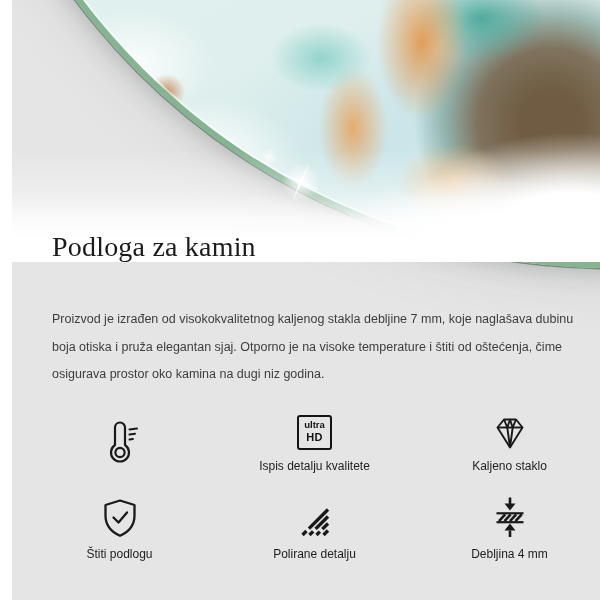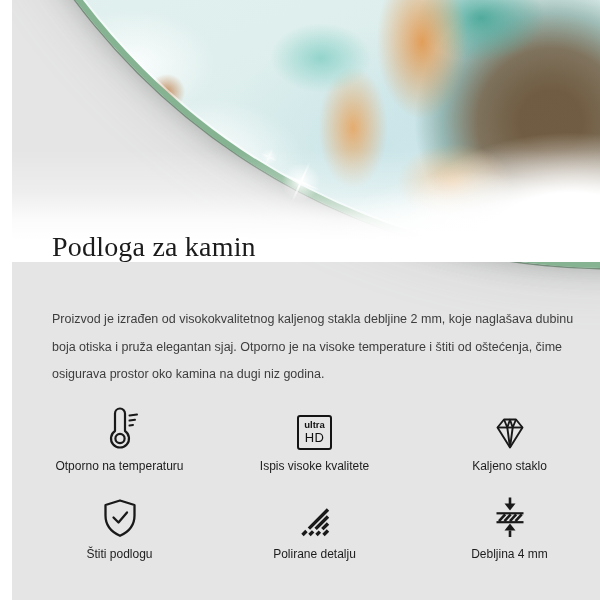--- a/index.html
+++ b/index.html
@@ -69,63 +69,62 @@
   .icon-wrap{display:flex;align-items:flex-end;justify-content:center;margin-bottom:9px;}
   .feature-label{font-size:12px;color:#1d1d1d;white-space:nowrap;}
   .icon-wrap svg{display:block;}
   
   .hd-badge{
     width:31px;height:31px;border:2.6px solid #141414;border-radius:3px;
     display:flex;flex-direction:column;align-items:center;justify-content:center;
     color:#111;
   }
   .hd-top{font-size:9.5px;font-weight:700;line-height:10px;letter-spacing:0;}
-  .hd-main{font-size:13px;font-weight:400;line-height:15px;letter-spacing:.3px;}
+  .hd-main{font-size:11px;font-weight:700;line-height:15px;letter-spacing:.3px;}
 </style>
 </head>
 <body>
 
 <div class="stage">
 
   <section class="hero">
     <div class="glass-circle"></div>
     <div class="hero-fade"></div>
     <div class="sparkle sparkle-small"></div>
     <div class="sparkle sparkle-main"></div>
   </section>
 
   <h1 class="title">
     <span>Podloga za kamin</span>
   </h1>
 
-  <p class="desc">Proizvod je izrađen od visokokvalitetnog kaljenog stakla debljine 2 mm, koje naglašava dubinu boja otiska i pruža elegantan sjaj. Otporno je na visoke temperature i štiti od oštećenja, čime osigurava prostor oko kamina na dugi niz godina.</p>
+  <p class="desc">Proizvod je izrađen od visokokvalitetnog kaljenog stakla debljine 7 mm, koje naglašava dubinu boja otiska i pruža elegantan sjaj. Otporno je na visoke temperature i štiti od oštećenja, čime osigurava prostor oko kamina na dugi niz godina.</p>
 
   <div class="features">
 
     <div class="feature">
       <div class="icon-wrap">
         <svg width="42" height="44" viewBox="0 0 42 44" fill="none" stroke="#191919" stroke-width="2.2">
           <path d="M16 7.5 a5 5 0 0 1 10 0 V25 a9 9 0 1 1 -10 0 Z" stroke-linejoin="round"></path>
           <circle cx="21" cy="32.5" r="4.6"></circle>
           <g stroke-width="2" stroke-linecap="round">
             <line x1="30.5" y1="9.5" x2="38" y2="8.6"></line>
             <line x1="30.5" y1="14.5" x2="36" y2="13.8"></line>
             <line x1="30.5" y1="19.5" x2="34" y2="19"></line>
           </g>
         </svg>
       </div>
-      <div class="feature-label">Otporno na temperaturu</div>
     </div>
 
     <div class="feature">
       <div class="icon-wrap hd-badge">
         <span class="hd-top">ultra</span>
         <span class="hd-main">HD</span>
       </div>
-      <div class="feature-label">Ispis visoke kvalitete</div>
+      <div class="feature-label">Ispis detalju kvalitete</div>
     </div>
 
     <div class="feature">
       <div class="icon-wrap">
         <svg width="40" height="34" viewBox="0 0 40 34" fill="none" stroke="#191919" stroke-width="1.9" stroke-linejoin="round">
           <path d="M7.5 11.5 L14 3.5 H26 L32.5 11.5 L20 31.5 Z"></path>
           <line x1="7.5" y1="11.5" x2="32.5" y2="11.5"></line>
           <path d="M14 3.5 L17.3 11.5 L20 3.8 L22.7 11.5 L26 3.5"></path>
           <path d="M17.3 11.5 L20 31.5 M22.7 11.5 L20 31.5"></path>
         </svg>

